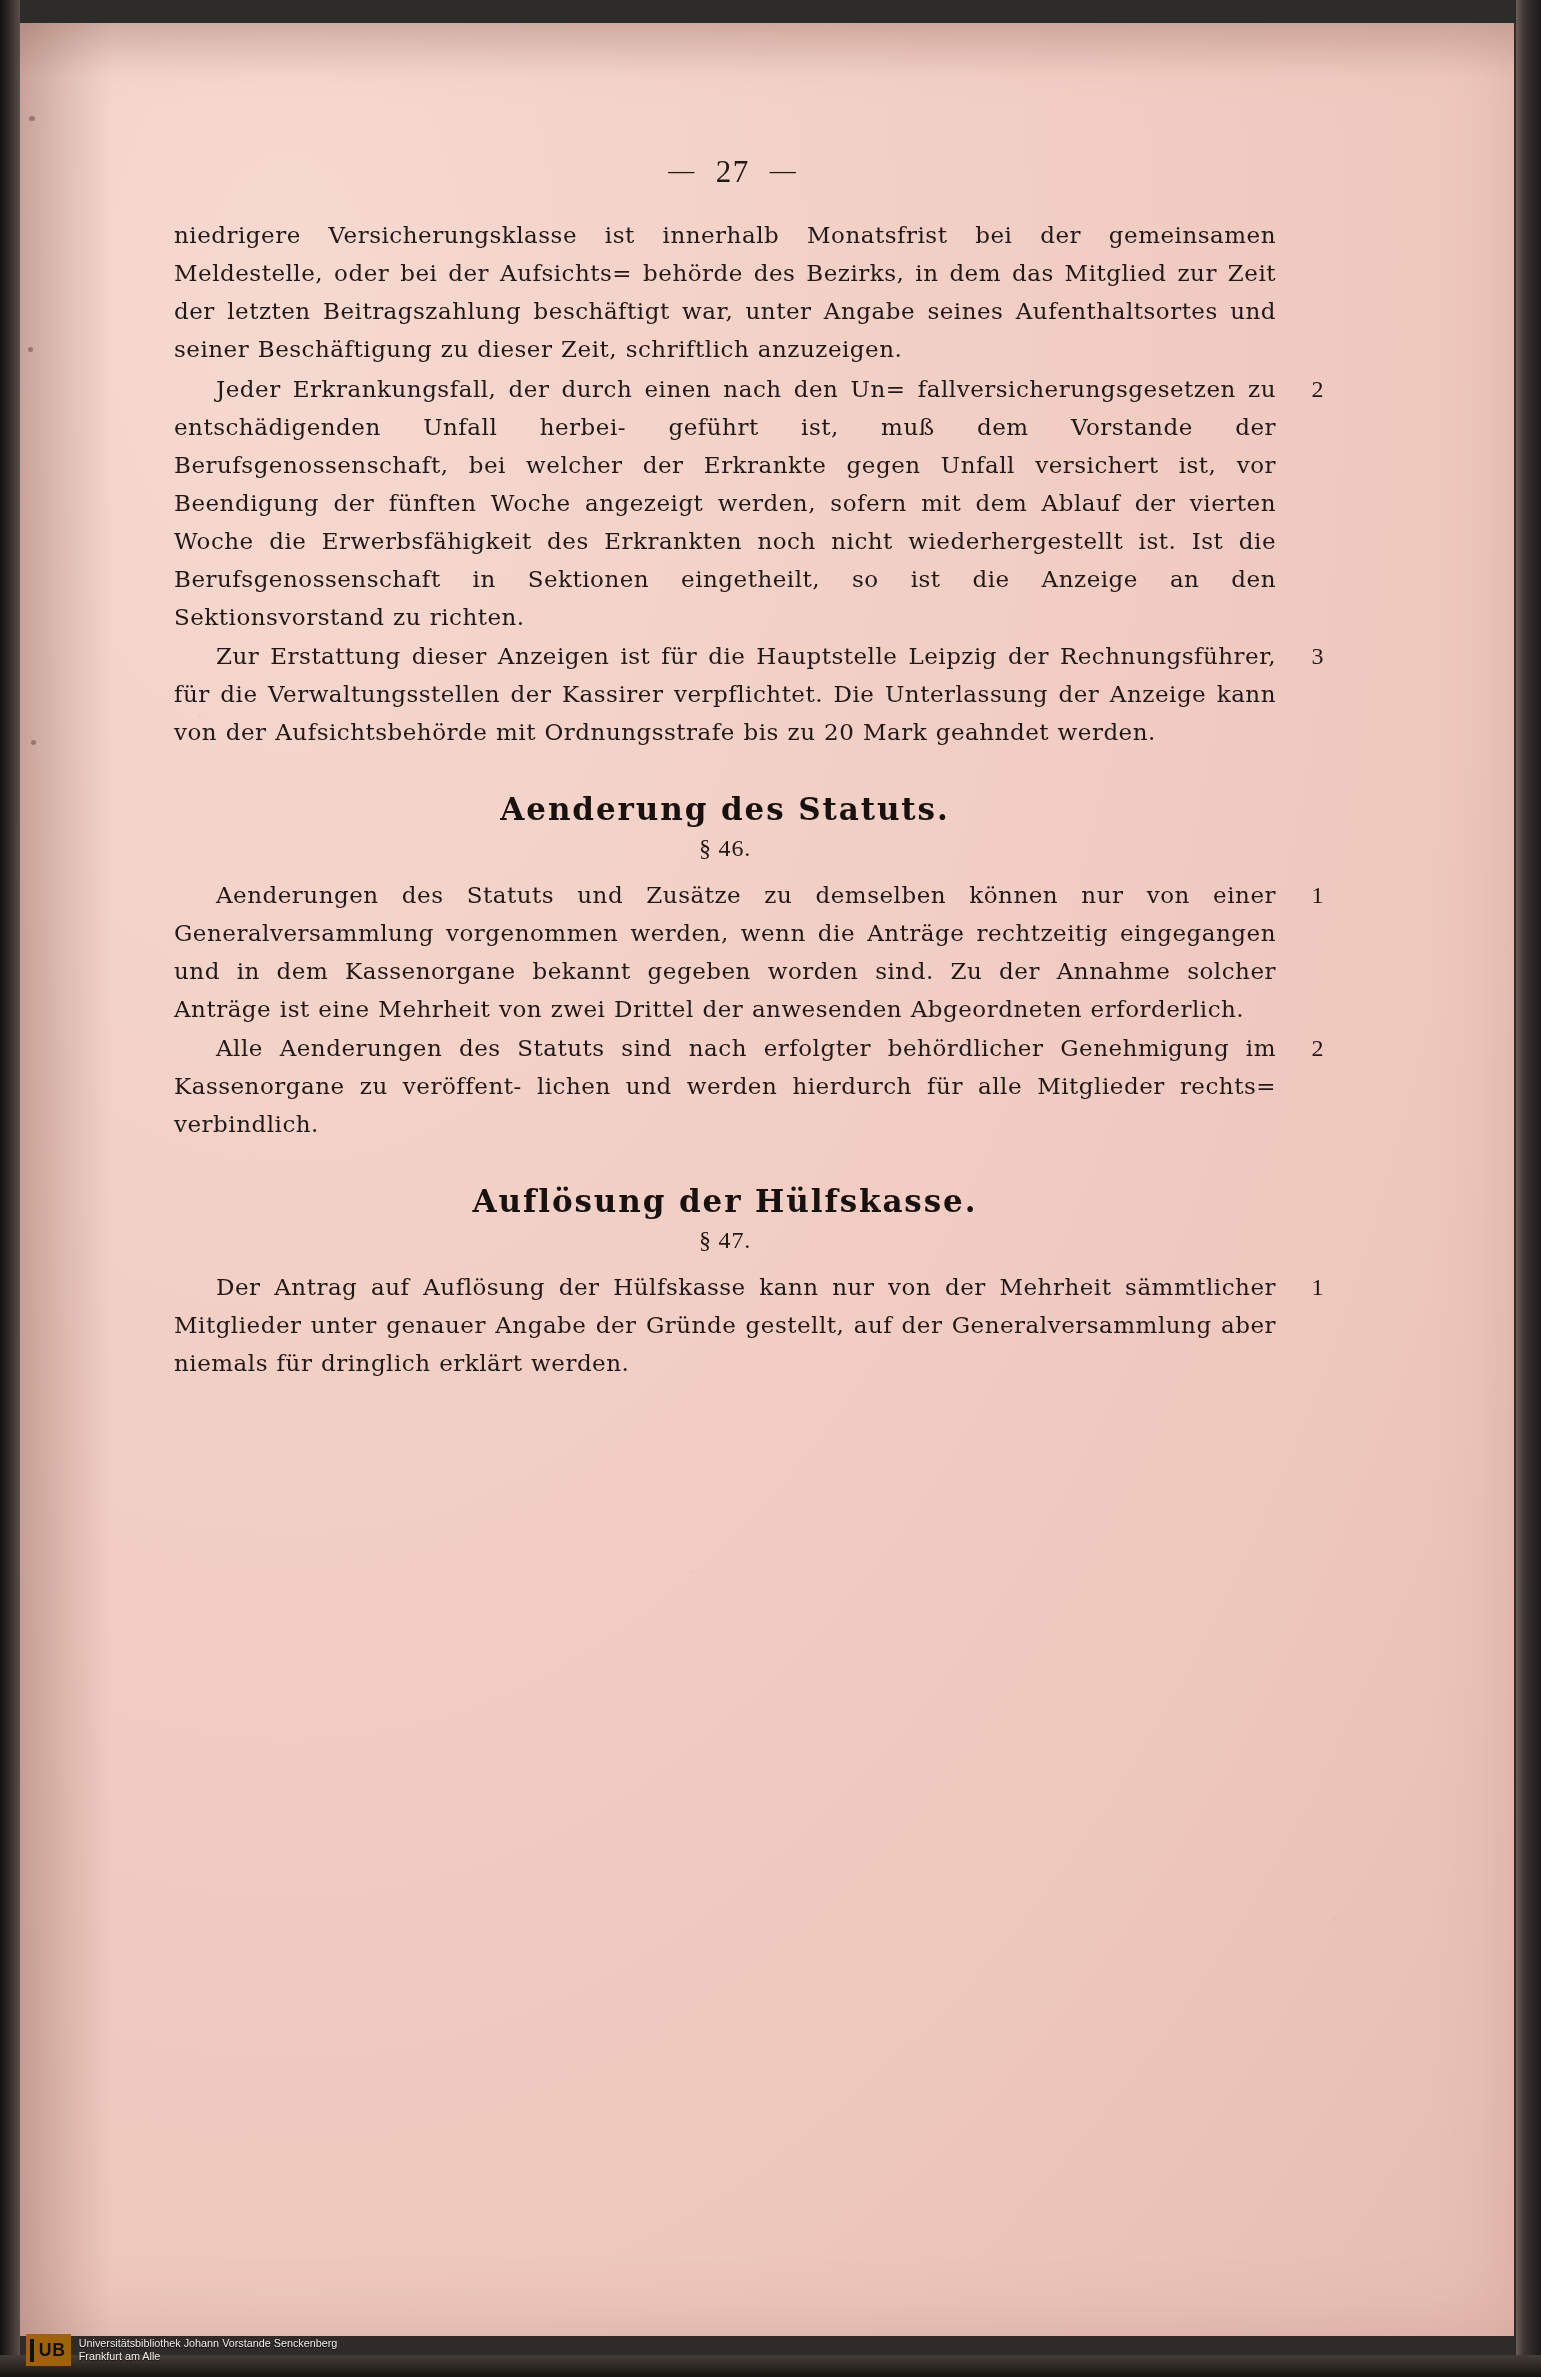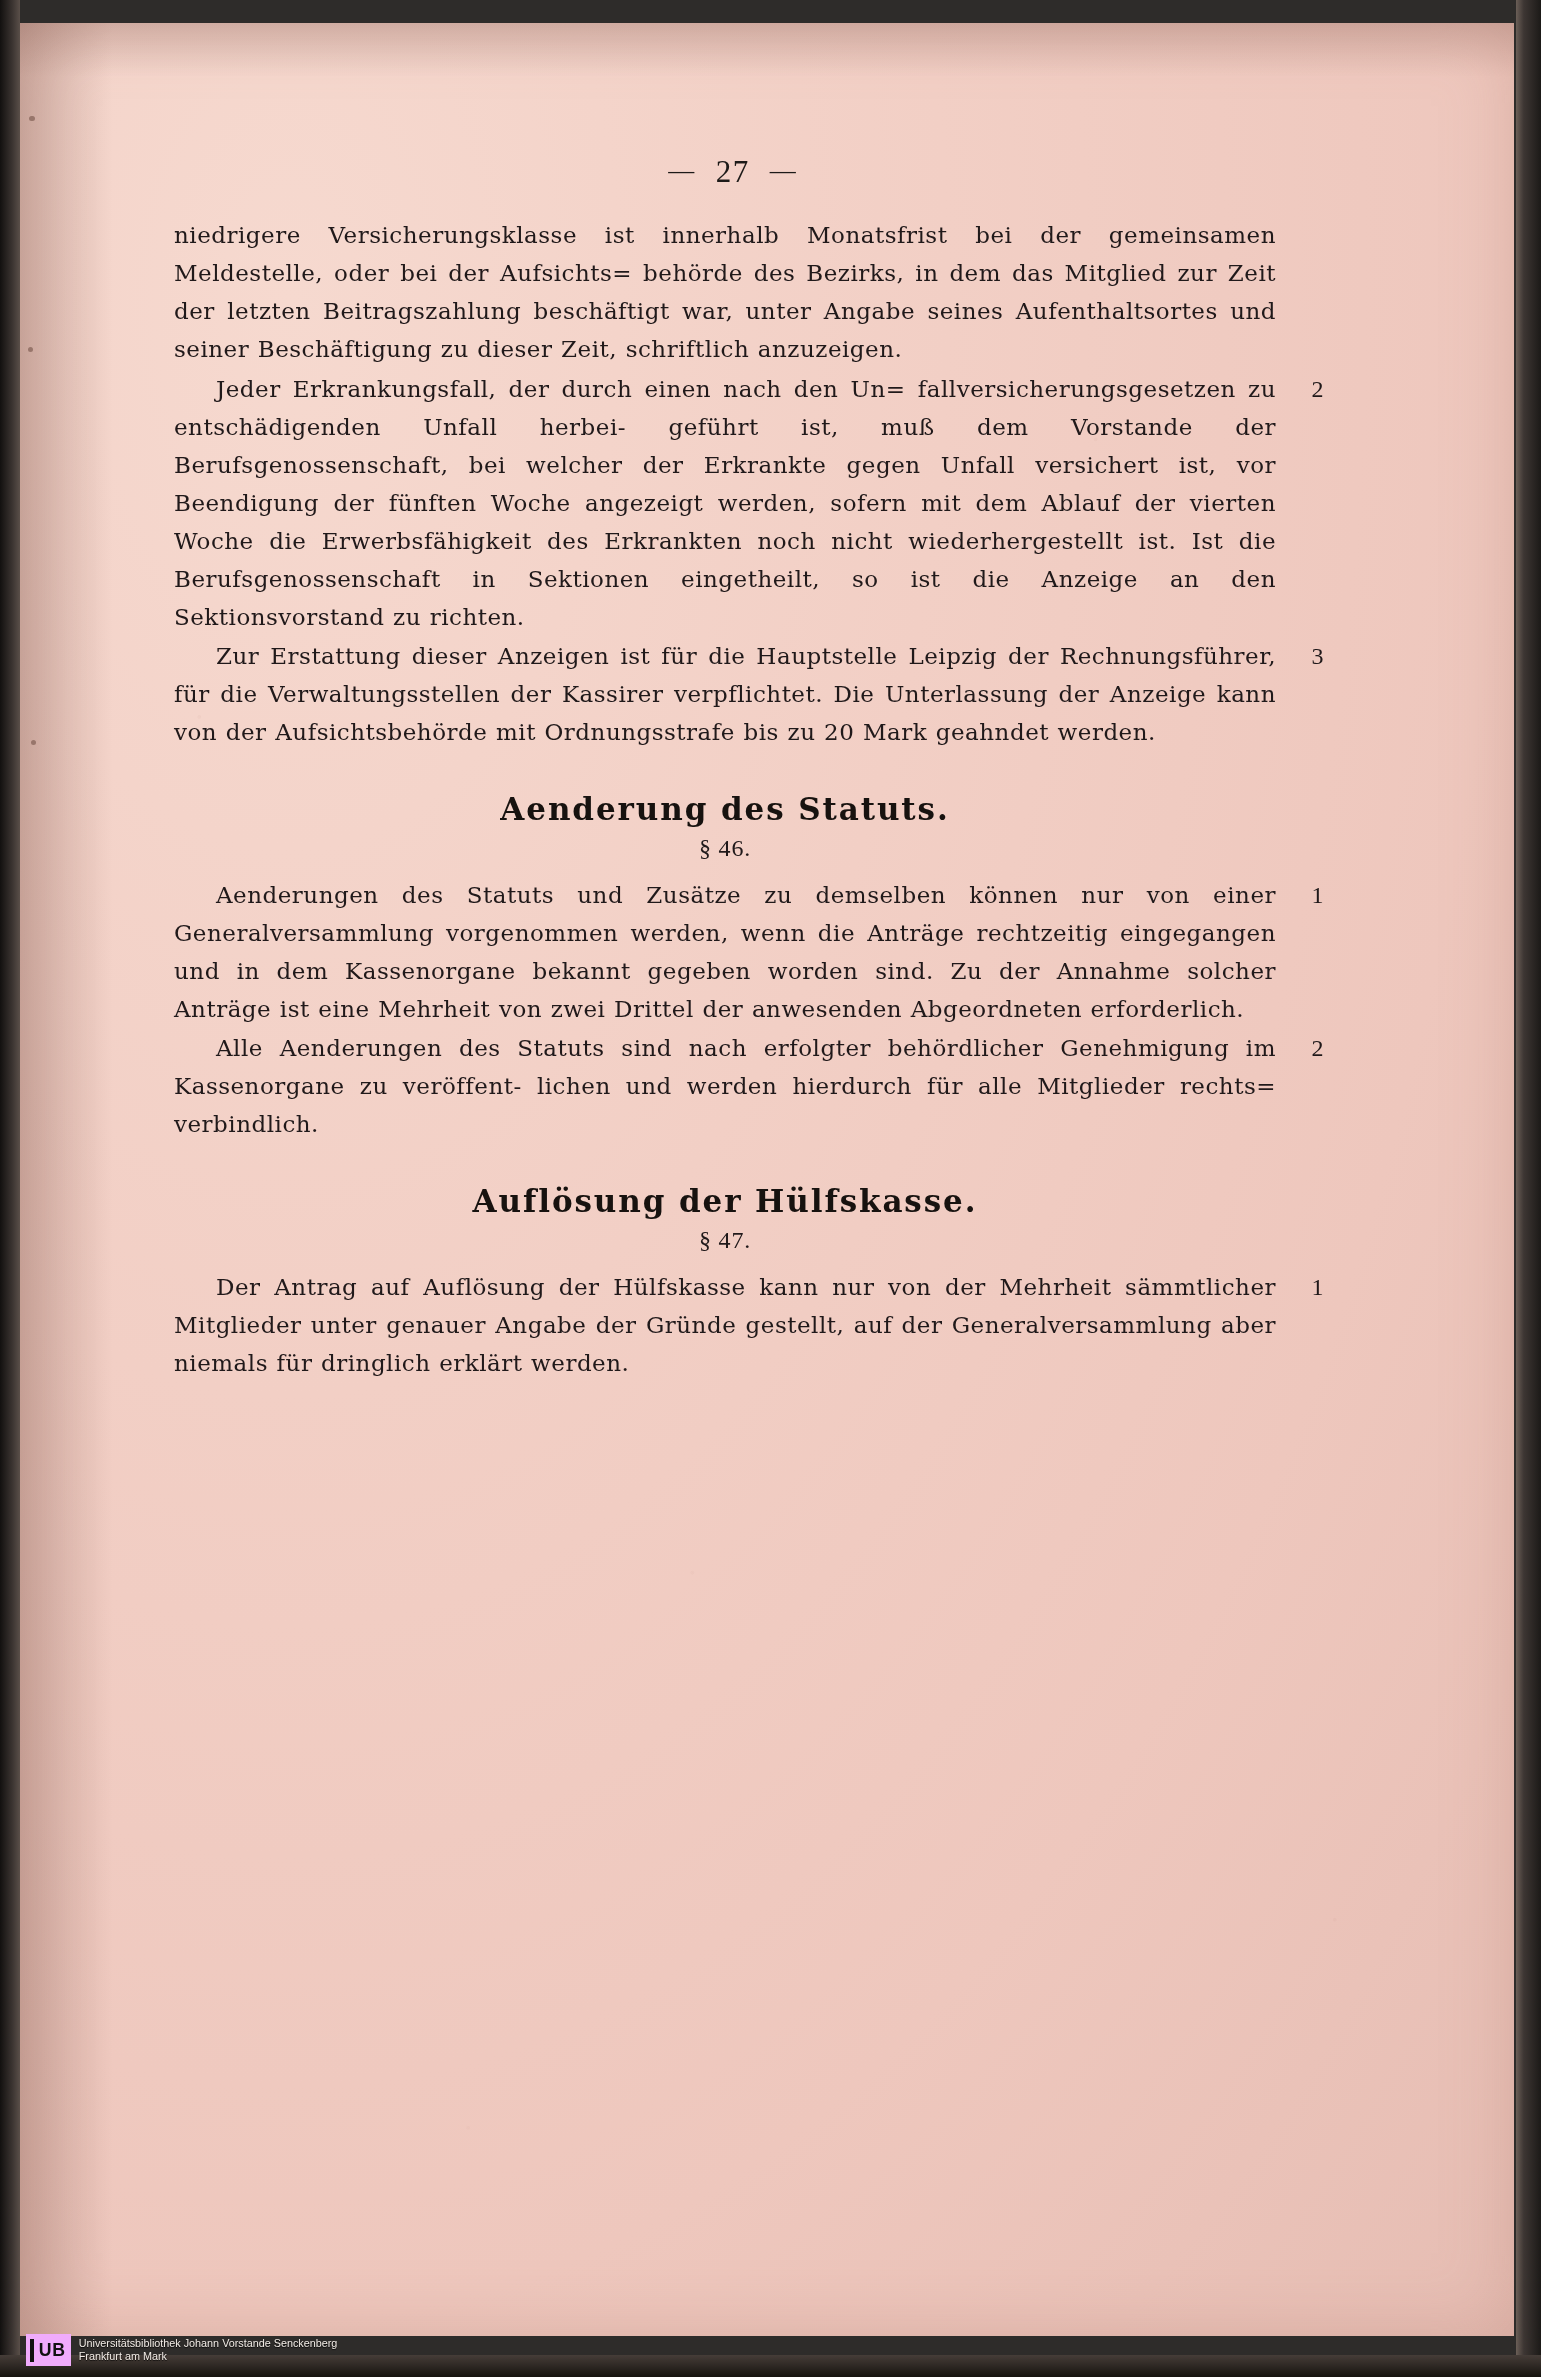--- a/index.html
+++ b/index.html
@@ -165,21 +165,21 @@
   .watermark {
     position: absolute;
     left: 26px;
     bottom: 10.8px;
     display: flex;
     align-items: center;
     gap: 7.7px;
   }
   .ub-logo {
     width: 45px; height: 32px;
-    background: #f0abfc;
+    background: #a16207;
     color: #111;
     font-family: "Liberation Sans", sans-serif;
     font-weight: 700;
     font-size: 17.7px;
     display: flex;
     align-items: center;
     justify-content: center;
     letter-spacing: 0.8px;
     position: relative;
   }
@@ -261,18 +261,18 @@
     </div>
   </div>
 
   <div class="watermark">
     <div class="ub-logo">
       <div class="bar"></div>
       <span>UB</span>
     </div>
     <div class="wm-text">
       <div>Universitätsbibliothek Johann Vorstande Senckenberg</div>
-      <div>Frankfurt am Mark</div>
+      <div>Frankfurt am Alle</div>
     </div>
   </div>
 
 </div>
 
 
 </body></html>

